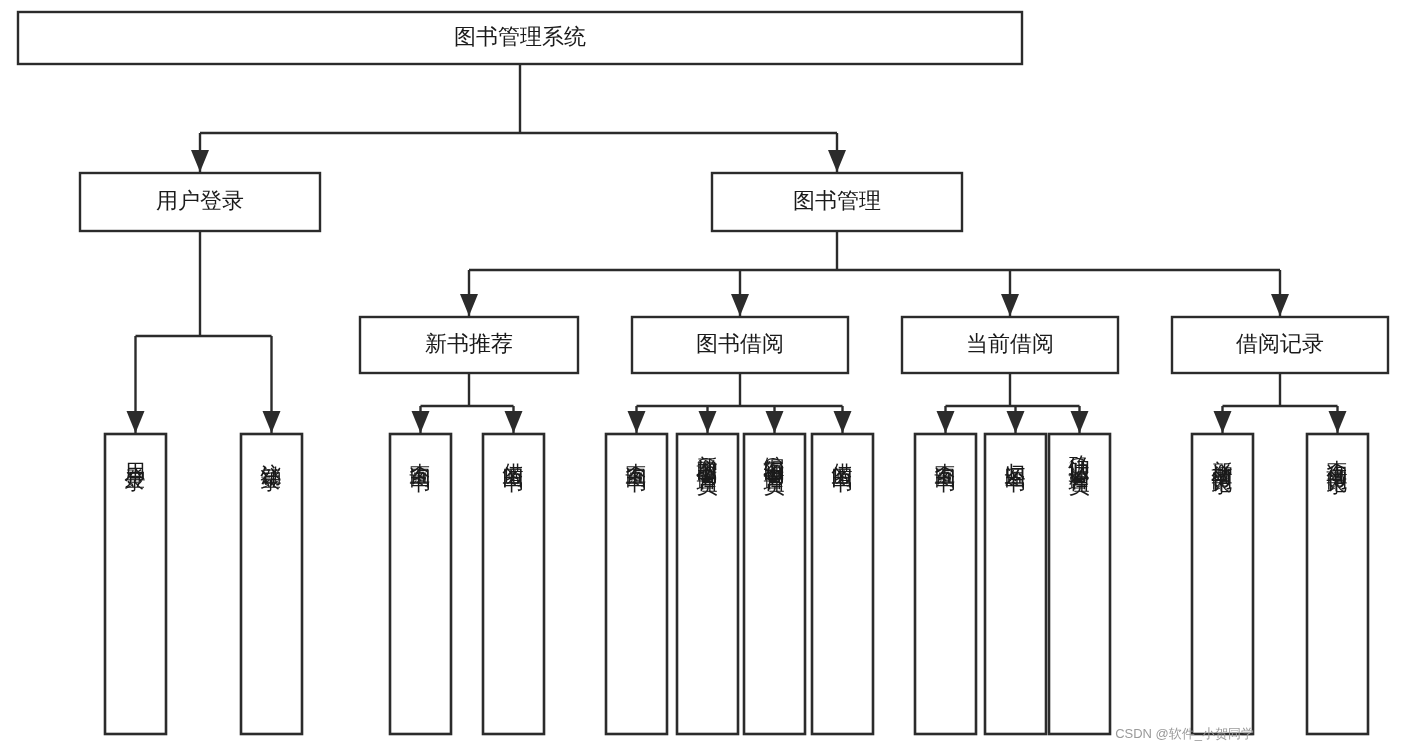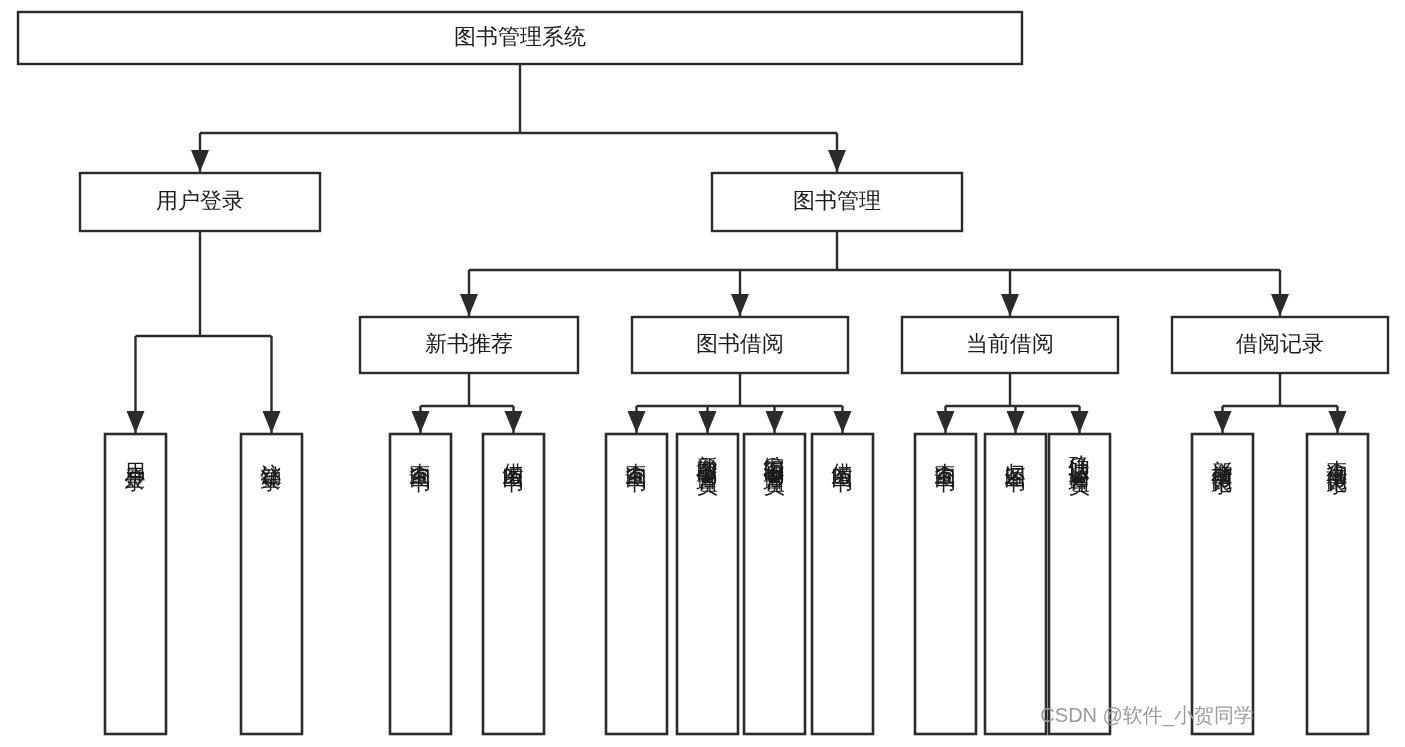--- a/index.html
+++ b/index.html
@@ -56,23 +56,23 @@
   .node-label.vertical-label {
     font-size: 21px;
     writing-mode: vertical-rl;
     text-orientation: upright;
     letter-spacing: 3px;
     dominant-baseline: central;
   }
   .watermark-text {
     position: absolute;
     right: 12px;
-    bottom: 18px;
+    bottom: 4px;
     font-family: "Liberation Sans", "DejaVu Sans", sans-serif;
-    font-size: 20px;
+    font-size: 13px;
     color: #9a9a9a;
     white-space: nowrap;
     pointer-events: none;
     user-select: none;
   }
 </style>
 </head>
 <body>
 
 <div id="diagram-root">

